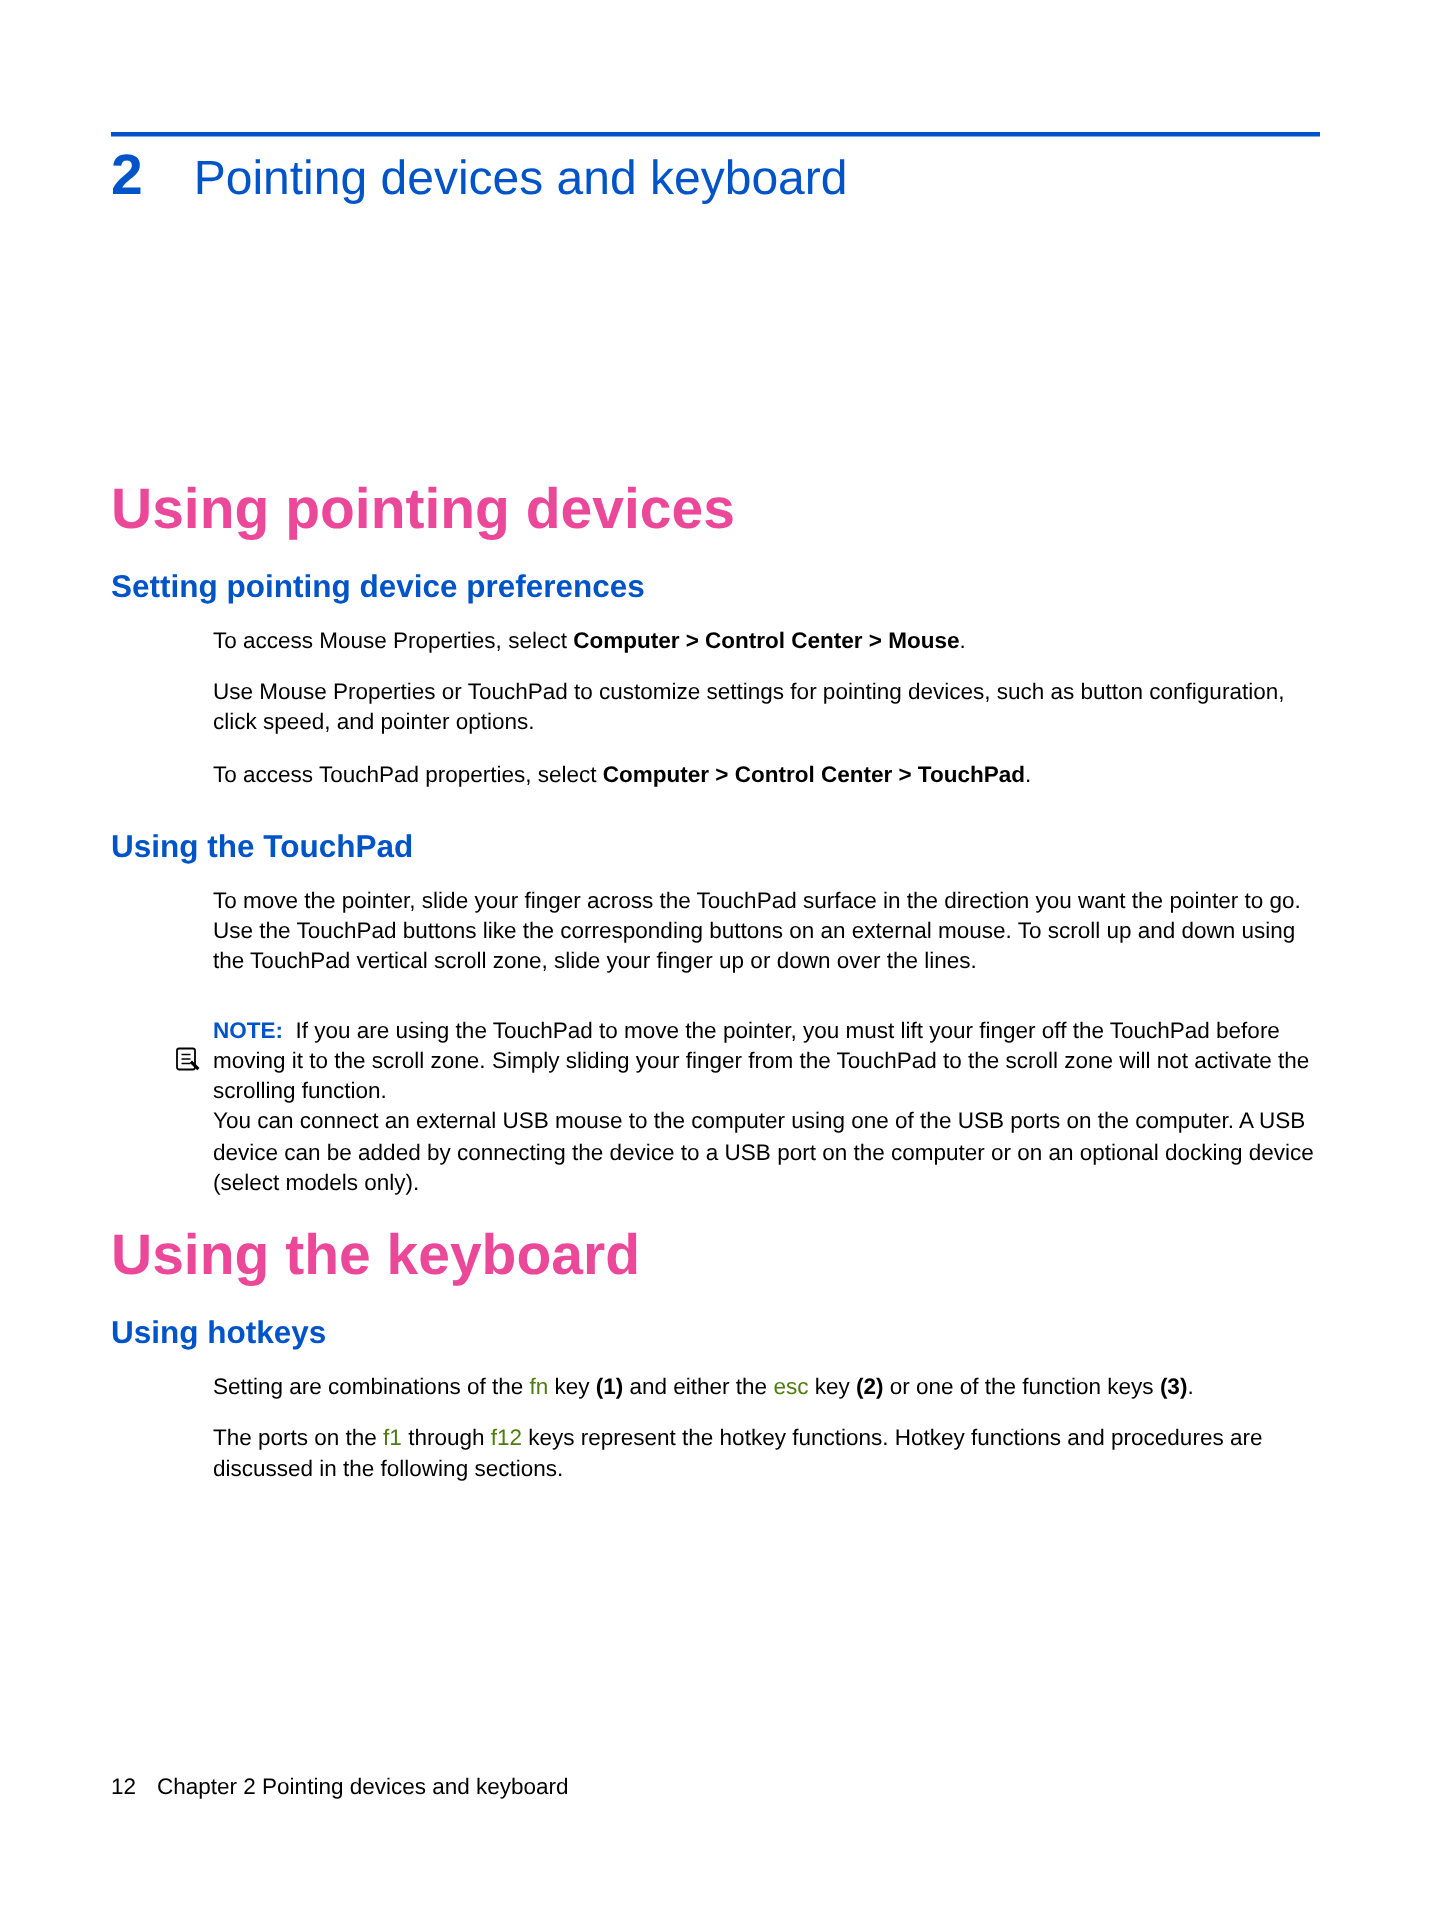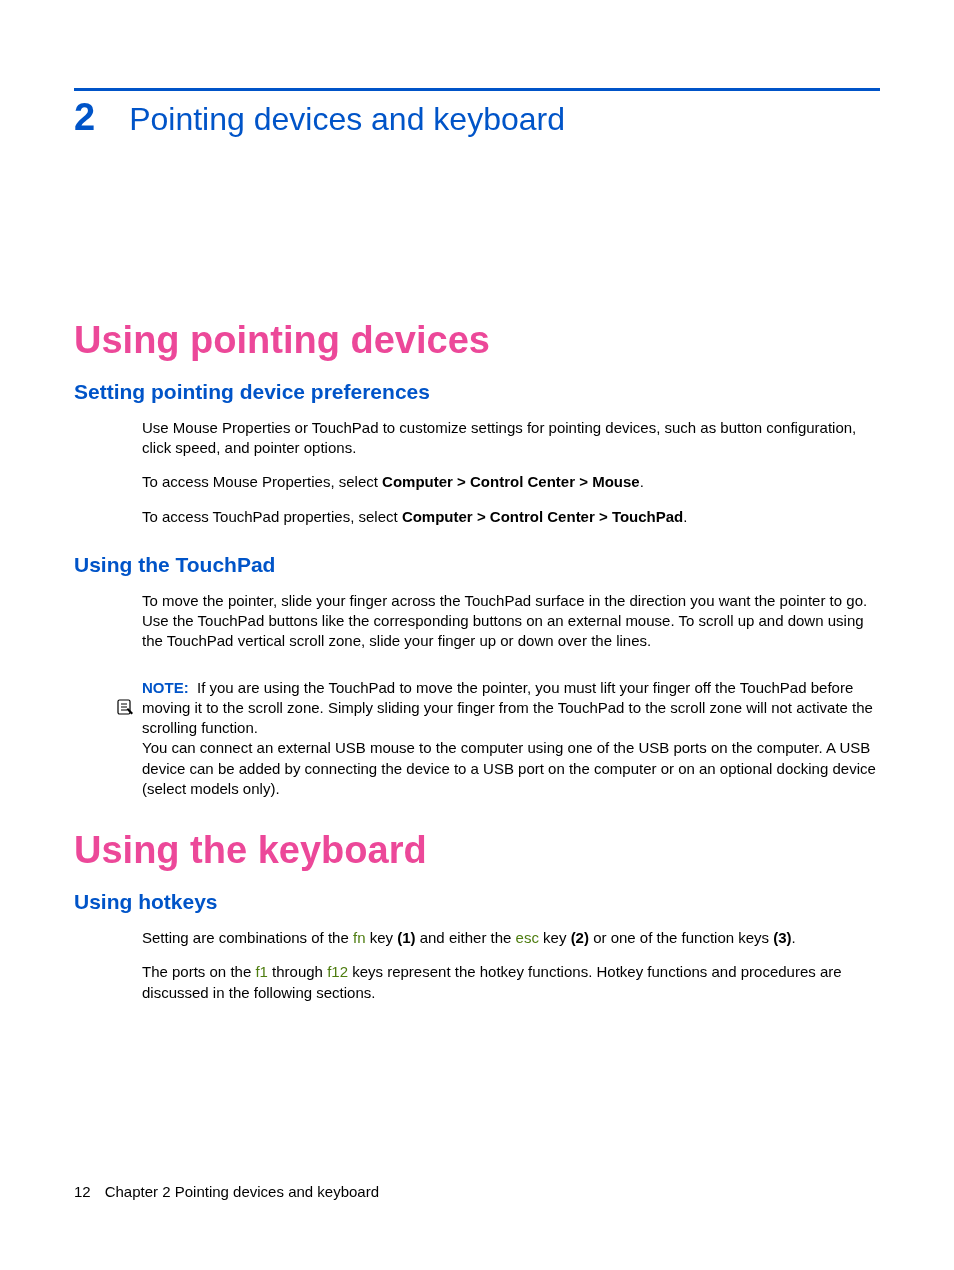--- a/index.html
+++ b/index.html
@@ -76,21 +76,21 @@
     margin-top: 2px;
   }
   .note-text {
     font-size: 15px;
     line-height: 1.35;
   }
   .note-label {
     font-weight: 700;
     color: #0054c8;
   }
-  .section-gap { margin-bottom: 30px; }
+  .section-gap { margin-bottom: 17px; }
   .footer {
     position: absolute;
     left: 74px;
     bottom: 70px;
     font-size: 15px;
   }
   .footer .pnum { margin-right: 14px; }
 </style>
 </head>
 <body>
@@ -100,24 +100,24 @@
   <hr class="chapter-rule">
   <div class="chapter-row">
     <div class="chapter-num">2</div>
     <div class="chapter-title">Pointing devices and keyboard</div>
   </div>
 
   <h2 class="section">Using pointing devices</h2>
 
   <h3 class="subsection">Setting pointing device preferences</h3>
   <div class="body-block">
-    <p>Use Mouse Properties or TouchPad to customize settings for pointing devices, such as button configuration, click speed, and pointer options.</p>
     <p>
       <span>To access Mouse Properties, select </span><span class="bold">Computer &gt; Control Center &gt; Mouse</span><span>.</span>
     </p>
+    <p>Use Mouse Properties or TouchPad to customize settings for pointing devices, such as button configuration, click speed, and pointer options.</p>
     <p>
       <span>To access TouchPad properties, select </span><span class="bold">Computer &gt; Control Center &gt; TouchPad</span><span>.</span>
     </p>
   </div>
 
   <h3 class="subsection">Using the TouchPad</h3>
   <div class="body-block">
     <p>To move the pointer, slide your finger across the TouchPad surface in the direction you want the pointer to go. Use the TouchPad buttons like the corresponding buttons on an external mouse. To scroll up and down using the TouchPad vertical scroll zone, slide your finger up or down over the lines.</p>
   </div>
   <div class="note-row">

